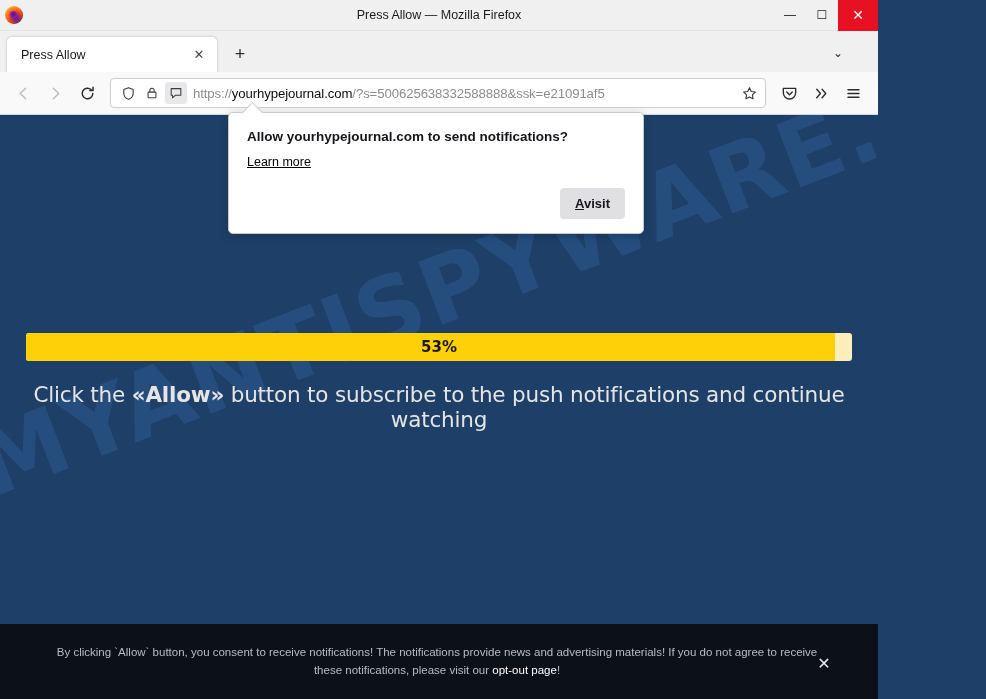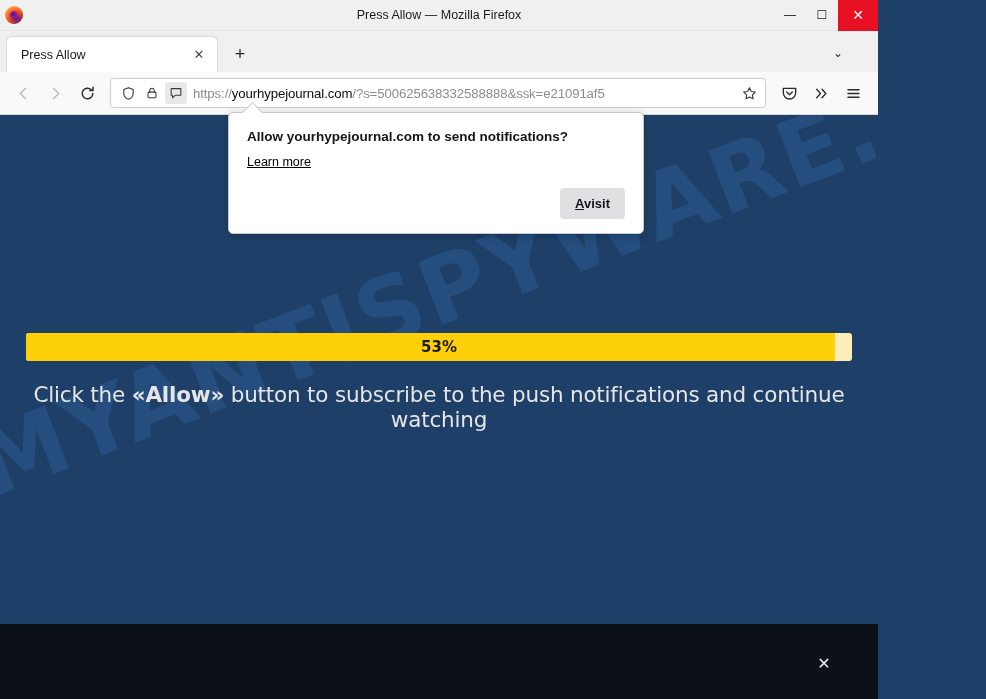--- a/index.html
+++ b/index.html
@@ -329,20 +329,23 @@
     <div class="progress-wrap">
       <div class="progress-fill" id="progress-fill" style="width: 98%;"></div>
       <div class="progress-label">53%</div>
     </div>
 
     <div class="headline">
       <span>Click the </span><b>«Allow»</b><span> button to subscribe to the push notifications and continue watching</span>
     </div>
 
     <div class="banner">
+      <div class="banner-text">
+        <span>By clicking `Allow` button, you consent to receive notifications! The notifications provide news and advertising materials! If you do not agree to receive these notifications, please visit our </span><span class="optout">opt-out page</span><span>!</span>
+      </div>
       <div class="banner-close">✕</div>
     </div>
   </div>
 
   <div class="doorhanger">
     <div class="dh-title">Allow yourhypejournal.com to send notifications?</div>
     <a class="dh-link" href="#">Learn more</a>
     <div class="dh-actions">
       <button class="dh-btn"><span></span><u>A</u><span>visit</span></button>
     </div>

